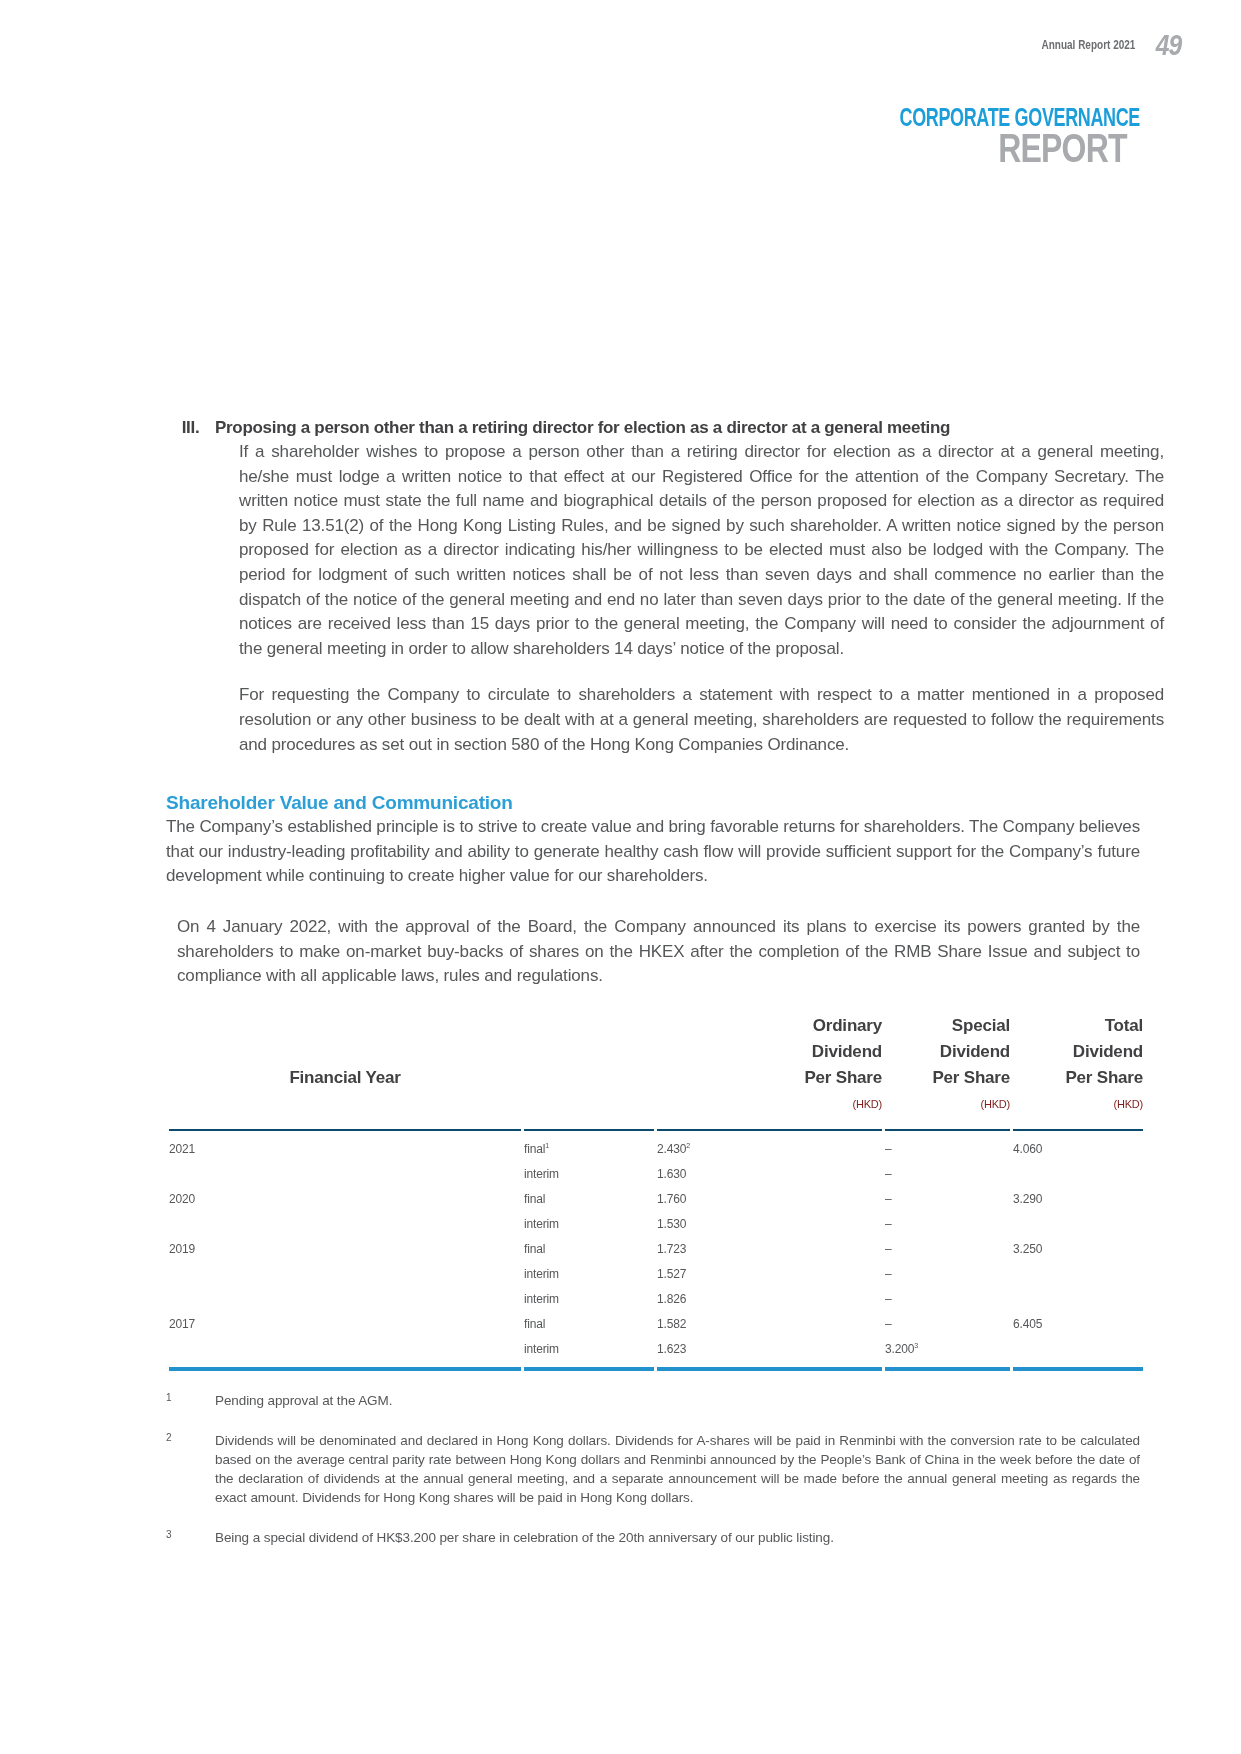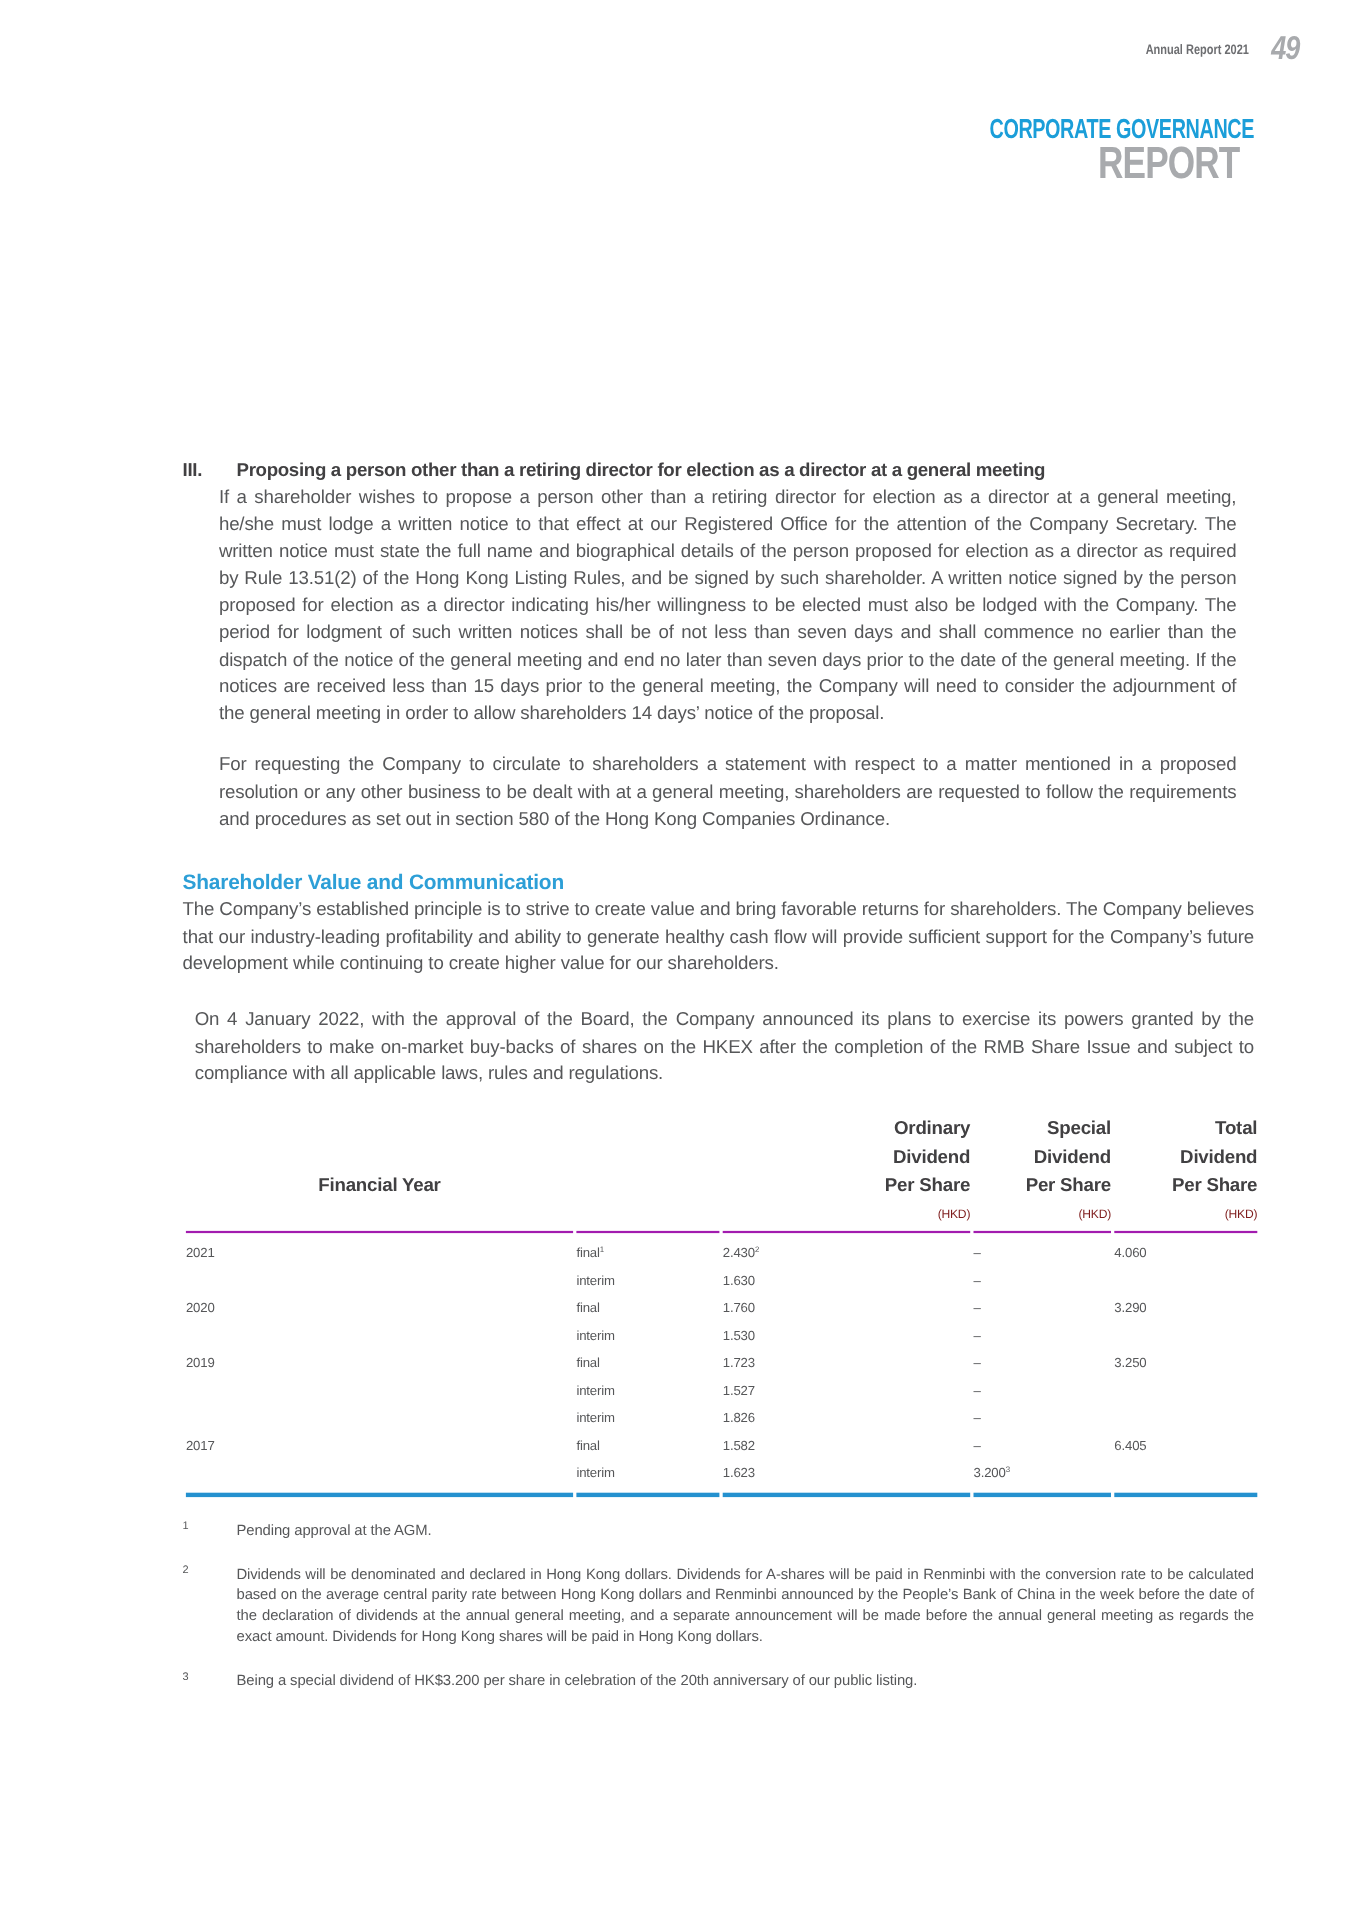--- a/index.html
+++ b/index.html
@@ -27,31 +27,31 @@
     transform:scaleX(0.72); transform-origin:right center; letter-spacing:-0.5px; white-space:nowrap;
   }
   .doc-title-line2 {
     font-size:41px; font-weight:bold; color:#a8aaad; line-height:1;
     transform:scaleX(0.78); transform-origin:right center; letter-spacing:-1px;
     margin-top:-4px; padding-right:17px; white-space:nowrap;
   }
   
   .content { position:absolute; left:166px; top:415px; width:974px; }
   .sec3-heading-row { display:flex; font-size:17px; font-weight:bold; color:#414042; line-height:25px; letter-spacing:-0.3px; }
-  .numeral { width:49px; flex:0 0 49px; }
+  .numeral { width:49px; flex:0 0 49px;text-align:center; }
   p { margin:0; font-size:17px; line-height:24.6px; text-align:justify; letter-spacing:-0.15px; color:#565759; }
-  .indent { margin-left:33px; width:925px; }
+  .indent { margin-left:73px; width:925px; }
   .p1 { margin-top:0; }
   .p2 { margin-top:22px; }
   .blue-heading { margin:33px 0 0 0; font-size:19px; font-weight:bold; color:#2d9fd7; line-height:25px; letter-spacing:-0.2px; }
   .p3 { margin-top:0; }
   .p4 { margin-top:26px;margin-left:11px; }
   
   table.dividend { border-collapse:separate; border-spacing:3px 0; width:974px; margin-top:24px; table-layout:fixed; }
-  table.dividend th { padding:0 0 2px 0; vertical-align:bottom; border-bottom:2px solid #a21caf; font-weight:bold; color:#414042; font-size:17px; line-height:26px; letter-spacing:-0.2px; }
+  table.dividend th { padding:0 0 12px 0; vertical-align:bottom; border-bottom:2px solid #0c4a6e; font-weight:bold; color:#414042; font-size:17px; line-height:26px; letter-spacing:-0.2px; }
   th.year-head { text-align:center; }
   th.num-head { text-align:right; }
   .hline { font-weight:bold; }
   .hunit { font-weight:normal; color:#7f1d1d; font-size:11px; }
   .hspacer { height:26px; }
   table.dividend td { padding:0; font-size:12px; line-height:25px; color:#565759; letter-spacing:-0.15px; }
   td.cell-left { text-align:left; }
   td.cell-right { text-align:left; }
   table.dividend tbody tr:first-child td { padding-top:6px; }
   table.dividend tbody tr:last-child td { border-bottom:4px solid #2491cf; padding-bottom:5px; }

